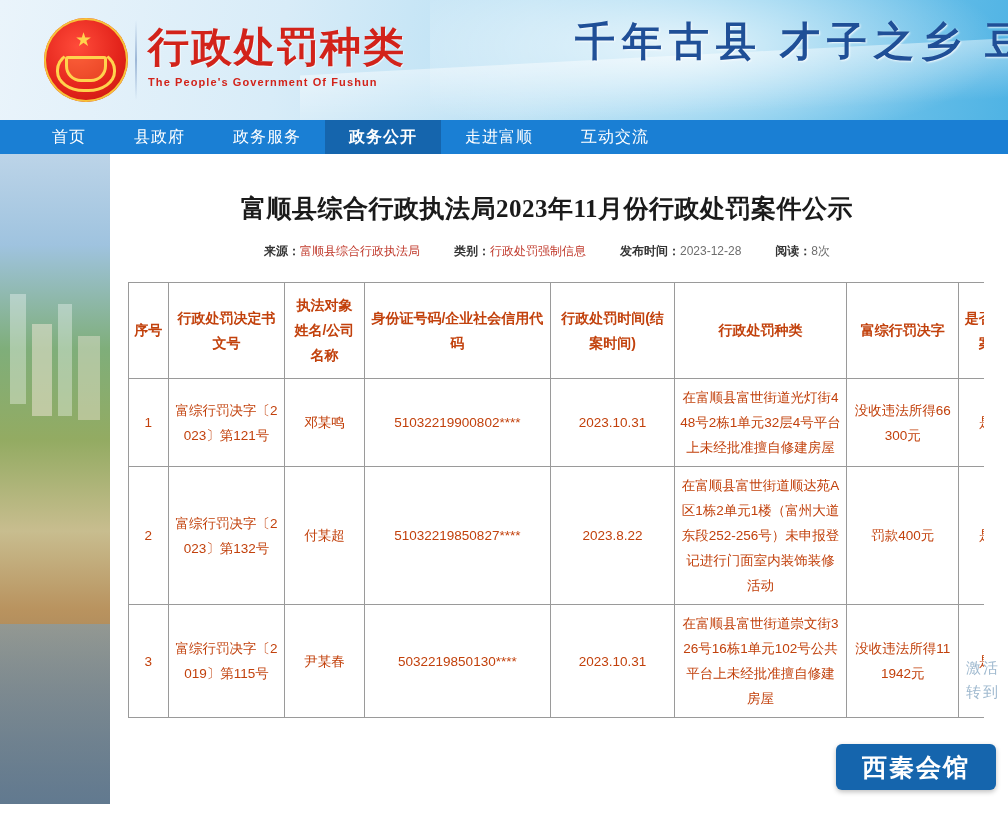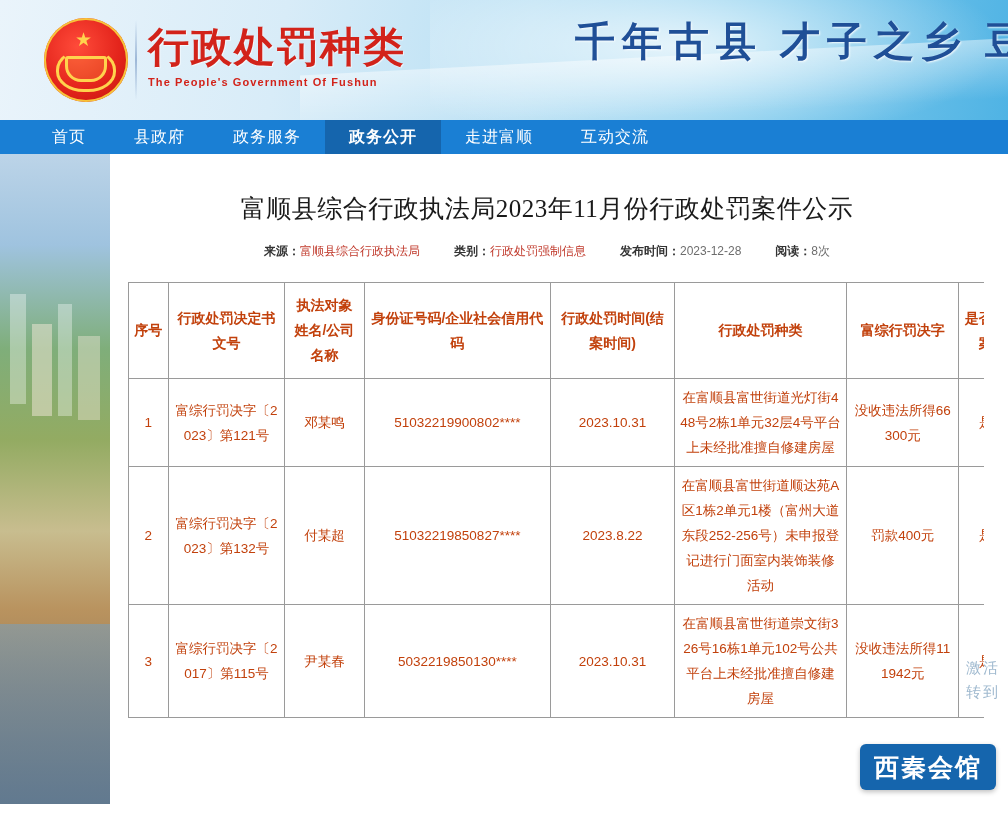--- a/index.html
+++ b/index.html
@@ -147,21 +147,21 @@
   
   .article {
     position: absolute; left: 110px; top: 0;
     width: 874px; height: 650px;
     background: #ffffff;
   }
   .art-title {
     margin: 38px 30px 0 30px;
     text-align: center;
     font-family: "Liberation Serif", serif;
-    font-weight: normal;
+    font-weight: bold;
     font-size: 25px;
     color: #1a1a1a;
     letter-spacing: .5px;
   }
   .meta {
     margin-top: 18px;
     display: flex;
     justify-content: center;
     align-items: center;
     gap: 34px;
@@ -212,21 +212,21 @@
     position: absolute; right: 8px; bottom: 100px;
     text-align: center;
     color: #9fb9cf;
     font-size: 15px;
     line-height: 24px;
     letter-spacing: 2px;
     pointer-events: none;
   }
   .logo-badge {
     position: absolute; right: 12px; bottom: 14px;
-    width: 136px; height: 46px;
+    width: 160px; height: 46px;
     background: #1565ad;
     border-radius: 6px;
     display: flex; align-items: center; justify-content: center;
     box-shadow: 0 2px 5px rgba(0,0,0,.25);
   }
   .logo-badge span {
     color: #ffffff;
     font-family: "Liberation Serif", serif;
     font-weight: bold;
     font-size: 25px;
@@ -340,21 +340,21 @@
               <td>付某超</td>
               <td>51032219850827****</td>
               <td>2023.8.22</td>
               <td>在富顺县富世街道顺达苑A区1栋2单元1楼（富州大道东段252-256号）未申报登记进行门面室内装饰装修活动</td>
               <td>罚款400元</td>
               <td>是</td>
               <td></td>
             </tr>
             <tr>
               <td>3</td>
-              <td class="left-col">富综行罚决字〔2017〕第115号</td>
+              <td class="left-col">富综行罚决字〔2019〕第115号</td>
               <td>尹某春</td>
               <td>5032219850130****</td>
               <td>2023.10.31</td>
               <td>在富顺县富世街道崇文街326号16栋1单元102号公共平台上未经批准擅自修建房屋</td>
               <td>没收违法所得111942元</td>
               <td>是</td>
               <td></td>
             </tr>
           </tbody>
         </table>

